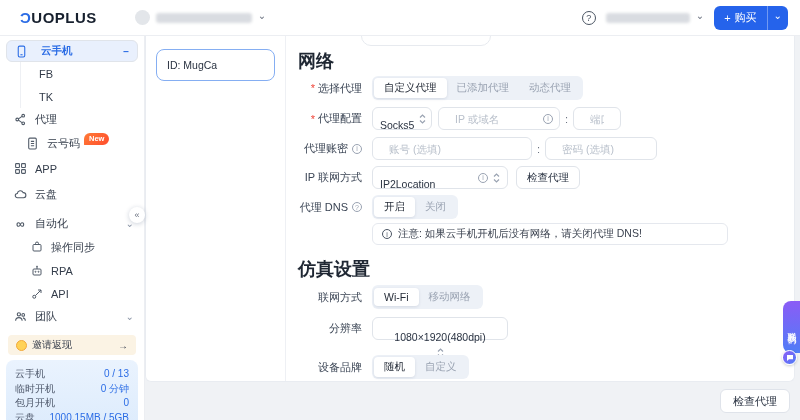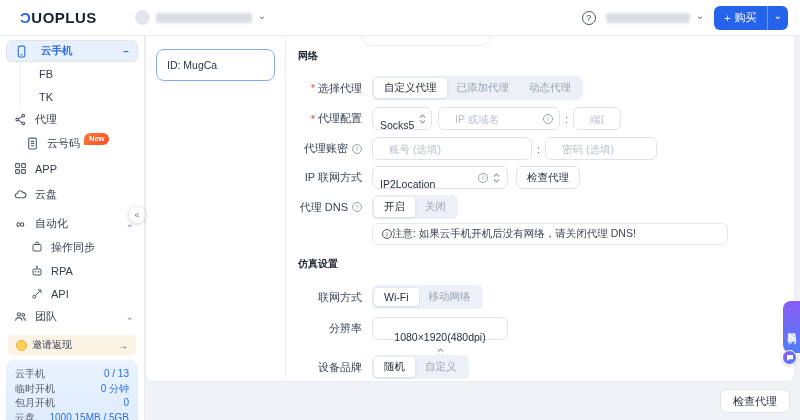--- a/index.html
+++ b/index.html
@@ -56,21 +56,21 @@
   
   .main { position:absolute; left:145px; top:36px; right:0; bottom:0; }
   .card { position:absolute; left:0; top:0; right:5px; height:346px; background:#fff;
           border:1px solid #e9ecf1; border-top:none; border-radius:0 0 6px 6px; overflow:hidden; }
   .list-panel { position:absolute; left:0; top:0; bottom:0; width:140px; border-right:1px solid #eef0f4; padding:13px 10px; }
   .id-card { border:1px solid #85aef2; border-radius:8px; background:#fff; padding:0 10px; height:32px;
              display:flex; align-items:center; font-size:10.5px; color:#2a3342; cursor:pointer; }
   .form { position:absolute; left:140px; right:0; top:0; bottom:0; }
   .partial-input { position:absolute; top:-10px; left:75px; width:130px; height:20px; border:1px solid #e7eaef;
                    border-radius:10px; background:#fff; }
-  .sec-title { position:absolute; left:12px; font-size:10px; font-weight:700; color:#1f2733; }
+  .sec-title { position:absolute; left:12px; font-size:18px; font-weight:700; color:#1f2733; }
   .f-row { position:absolute; left:12px; display:flex; align-items:center; }
   .lbl { width:64px; text-align:right; font-size:11px; color:#3a4454; margin-right:10px; flex:none;
          display:flex; justify-content:flex-end; align-items:center; gap:2px; white-space:nowrap; }
   .req { color:#f04438; margin-right:1px; }
   .icircle { width:10px; height:10px; border:1px solid #9aa3b2; border-radius:50%; color:#9aa3b2; font-size:7px;
              display:inline-flex; align-items:center; justify-content:center; margin-left:2px; flex:none; }
   .seg { background:#edf1f7; border-radius:6px; padding:2px; display:flex; align-items:center; font-size:10.5px; }
   .seg-item { padding:3px 10px; color:#9aa3b2; border-radius:4px; cursor:pointer; white-space:nowrap; }
   .seg-item.on { background:#fff; color:#252c38; box-shadow:0 1px 3px rgba(30,50,90,.12); }
   .inp, .sel, .btn-light { border:1px solid #e0e4ea; border-radius:6px; background:#fff; height:23px;
@@ -78,21 +78,21 @@
   .inp { padding:0 16px; font-family:"Liberation Sans", sans-serif; }
   .inp::placeholder { color:#b9c0cb; }
   .inp-wrap { position:relative; display:flex; align-items:center; }
   .inp-wrap .icircle { position:absolute; right:7px; }
   .sel { display:flex; align-items:center; padding:0 7px; cursor:pointer; gap:5px; }
   .sel .val { flex:1; white-space:nowrap;margin-top:13px; }
   .updown { display:flex; flex-direction:column; align-items:center; line-height:4px; color:#9aa3b2; flex:none; }
   .btn-light { display:flex; align-items:center; justify-content:center; padding:0 10px; cursor:pointer; }
   .colon { margin:0 5px; color:#6b7280; font-size:11px; }
   .notice { border:1px solid #e5e8ee; border-radius:6px; height:22px; display:flex; align-items:center;
-            gap:0; padding:0 9px; font-size:10.5px; color:#3c4350; }
+            gap:6px; padding:0 9px; font-size:10.5px; color:#3c4350; }
   .notice .icircle { margin:0; color:#4b5563; border-color:#4b5563; }
 
   .footer-btn { position:absolute; right:10px; bottom:7px; height:24px; padding:0 12px; background:#fff;
                 border:1px solid #dfe3ea; border-radius:6px; font-size:11px; color:#2a3342; display:flex;
                 align-items:center; cursor:pointer; }
 
   
   .contact-tab { position:absolute; right:0; top:301px; width:17px; height:52px;
                  background:linear-gradient(180deg,#8b5cf6,#4f7df7); border-radius:8px 0 0 8px;
                  color:#fff; font-size:9px; display:flex; align-items:center; justify-content:center;

